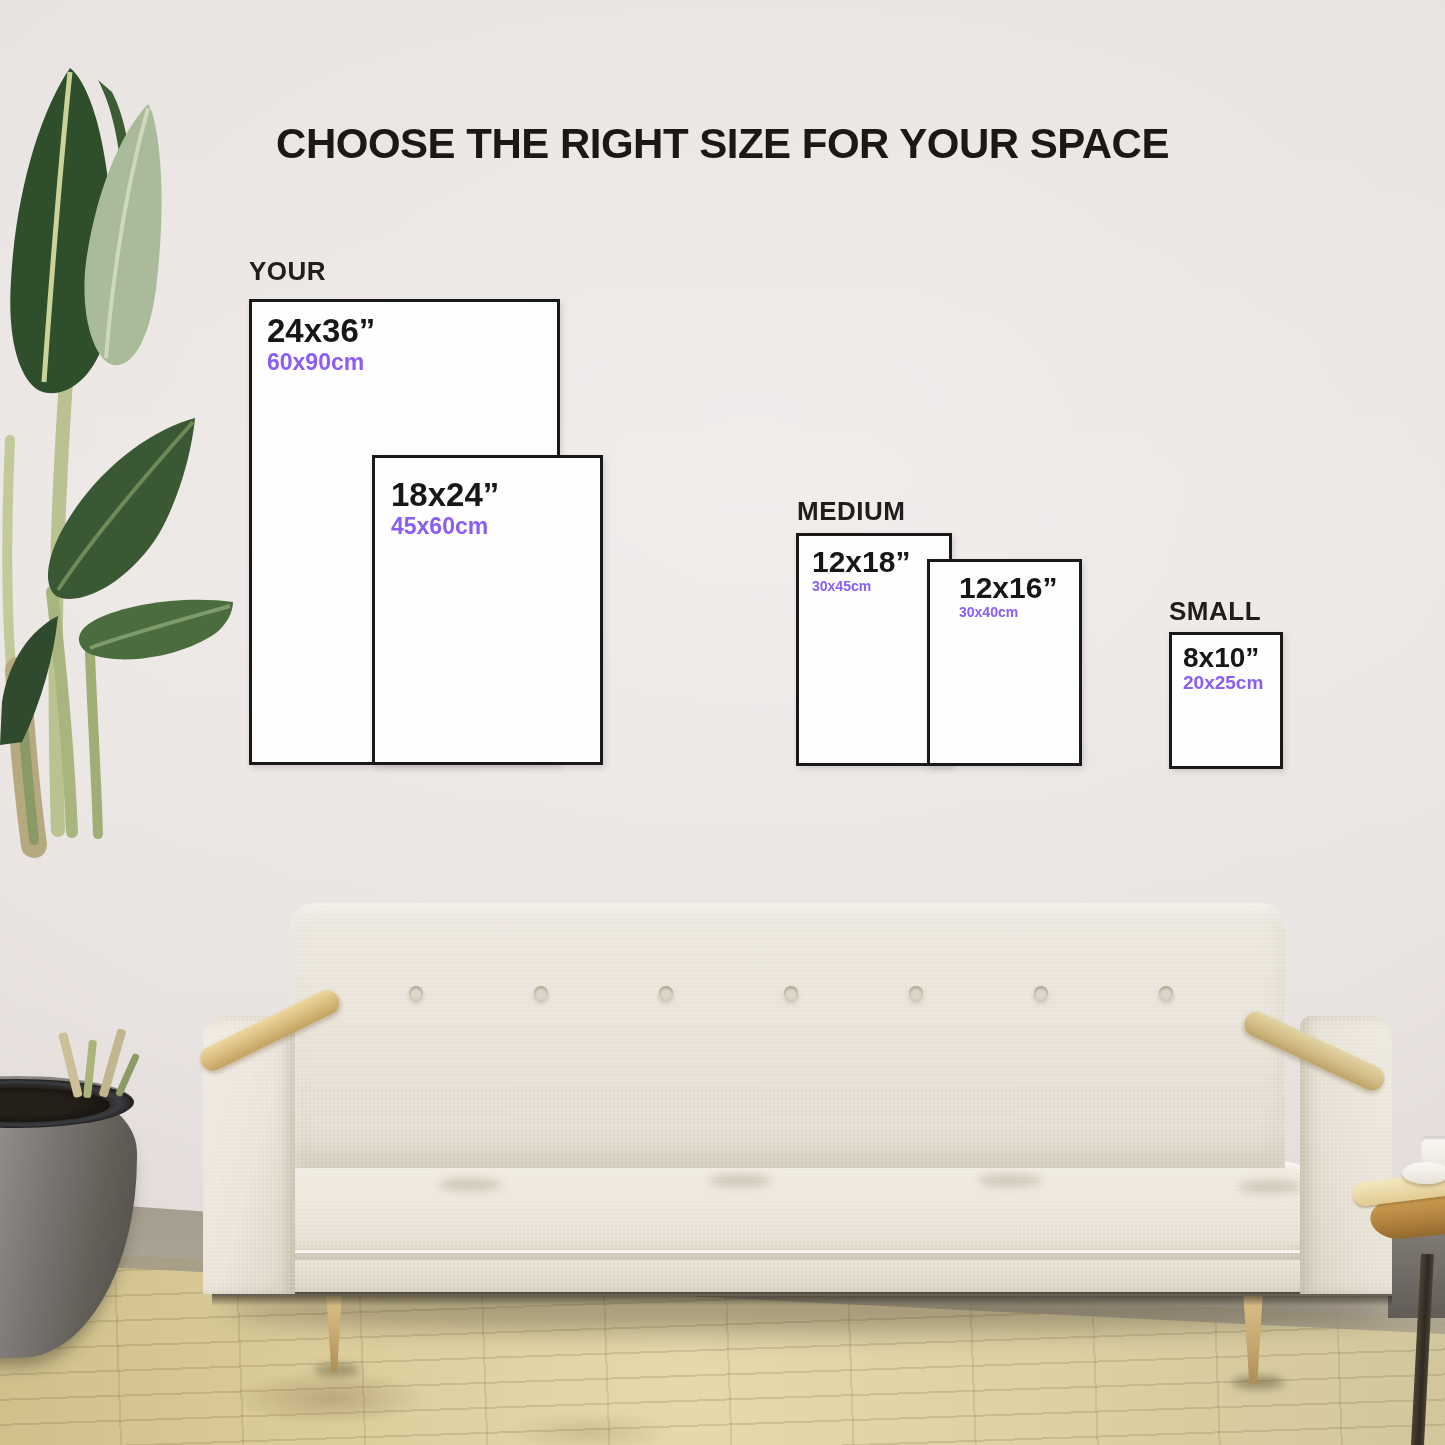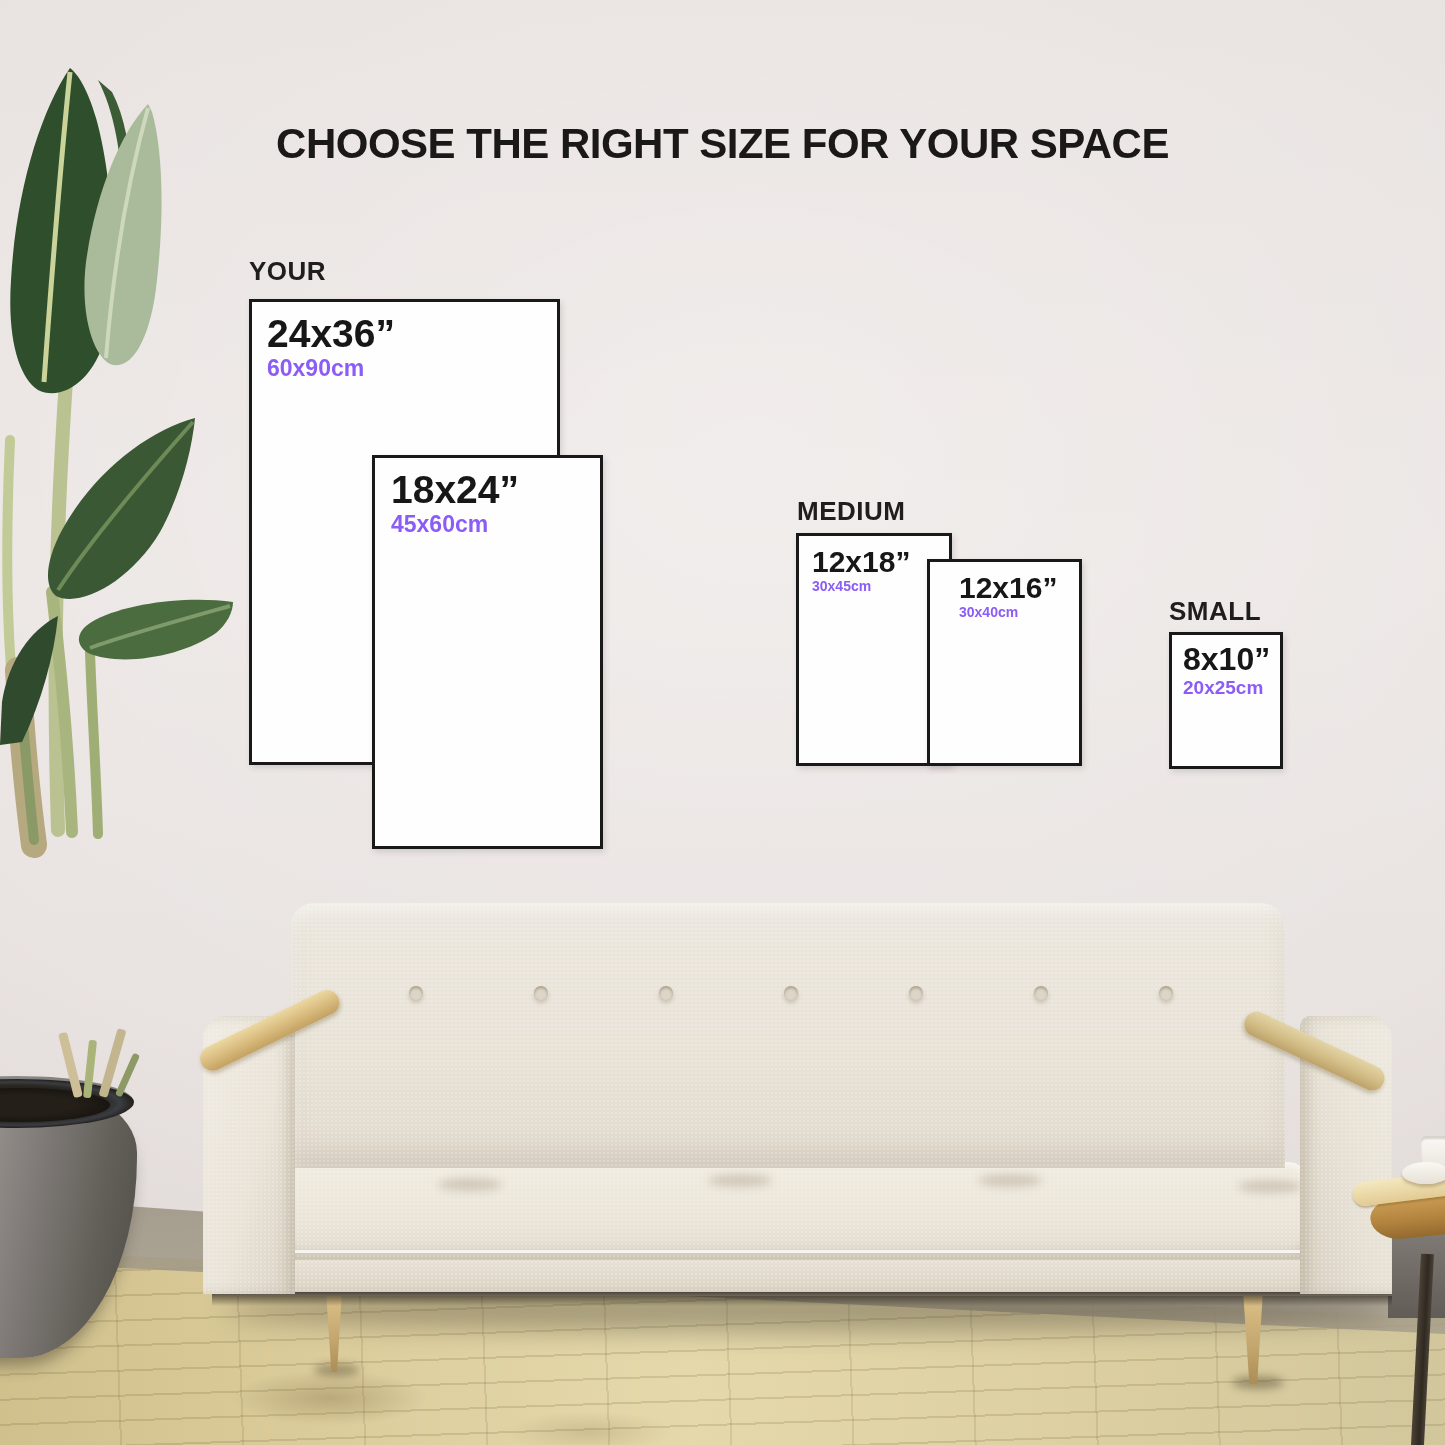--- a/index.html
+++ b/index.html
@@ -45,30 +45,30 @@
     font-size:42px;font-weight:700;letter-spacing:-0.5px;color:#1b1918;}
   .grp-label{position:absolute;z-index:12;font-size:26px;font-weight:600;letter-spacing:0.5px;color:#201e1d;}
   .lbl-large{left:249px;top:256px;}
   .lbl-medium{left:797px;top:496px;}
   .lbl-small{left:1169px;top:596px;}
   .sbox{position:absolute;background:#fefefe;border:3px solid #191919;z-index:12;
     box-shadow:2px 3px 6px rgba(90,80,75,0.18);}
   .sbox .in{font-weight:700;color:#171717;line-height:1.05;}
   .sbox .cm{font-weight:700;color:#8b5cf6;line-height:1.2;}
   .b24  {left:249px;top:299px;width:311px;height:466px;z-index:12;padding:12px 0 0 15px;}
-  .b18  {left:372px;top:455px;width:231px;height:394px;z-index:13;padding:12px 0 0 16px;}
+  .b18  {left:372px;top:455px;width:231px;height:310px;z-index:13;padding:20px 0 0 16px;}
   .b16  {left:511px;top:507px;width:206px;height:258px;z-index:14;padding:11px 0 0 15px;}
   .b1218{left:796px;top:533px;width:156px;height:233px;z-index:12;padding:10px 0 0 13px;}
   .b1216{left:927px;top:559px;width:155px;height:207px;z-index:13;padding:10px 0 0 29px;}
   .b810 {left:1169px;top:632px;width:114px;height:137px;z-index:12;padding:8px 0 0 11px;}
-  .b24 .in,.b18 .in,.b16 .in{font-size:39px;}
+  .b24 .in,.b18 .in,.b16 .in{font-size:33px;}
   .b24 .cm,.b18 .cm,.b16 .cm{font-size:23px;}
   .b1218 .in,.b1216 .in{font-size:30px;}
   .b1218 .cm,.b1216 .cm{font-size:14px;}
-  .b810 .in{font-size:32px;}
+  .b810 .in{font-size:28px;}
   .b810 .cm{font-size:19px;}
   
   .plant{position:absolute;left:0;top:0;z-index:10;pointer-events:none;}
   
   .fab::after{content:"";position:absolute;inset:0;border-radius:inherit;
     background-image:radial-gradient(rgba(255,255,255,0.45) 0.8px, rgba(255,255,255,0) 1.1px);
     background-size:4px 4px;opacity:.45;}
   .sofa-shadow{position:absolute;left:225px;top:1288px;width:1165px;height:44px;z-index:17;
     background:rgba(66,58,44,0.38);border-radius:50%;filter:blur(13px);}
   .leg{position:absolute;z-index:18;background:linear-gradient(180deg,#dcc28a 0%,#c3a66e 60%,#ab8d55 100%);}

